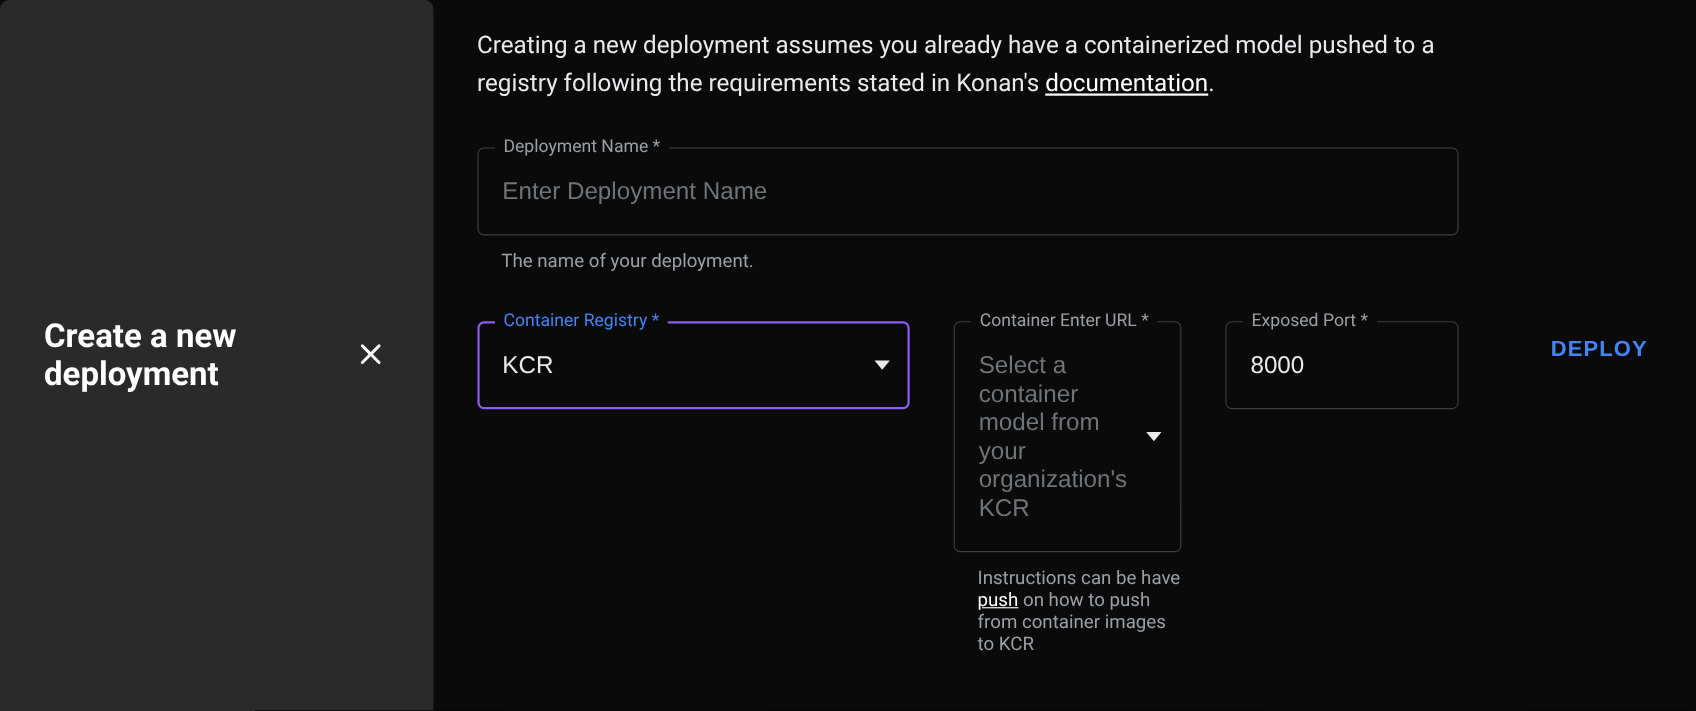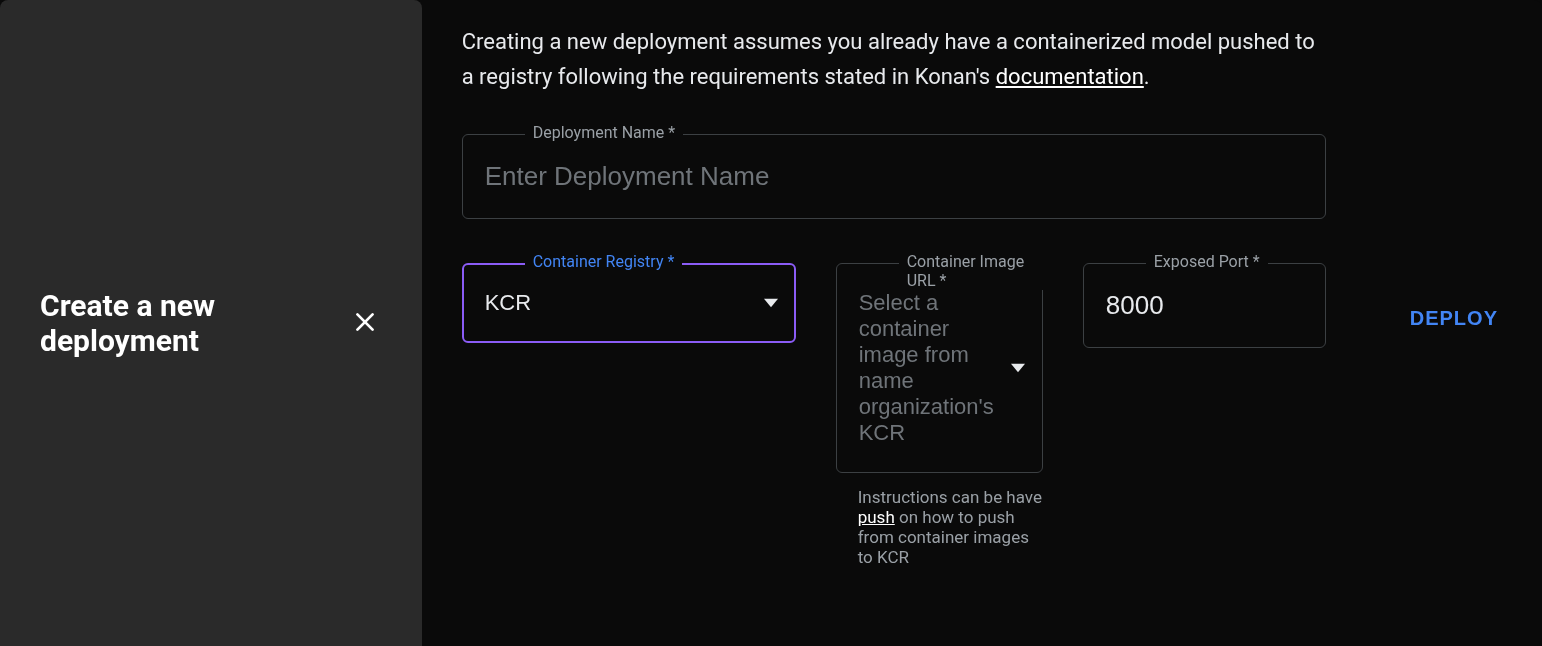--- a/index.html
+++ b/index.html
@@ -70,32 +70,31 @@
   }
   .field-label {
     position: absolute;
     top: -11px;
     left: 16px;
     background: #0a0a0a;
     padding: 0 8px;
     font-size: 16px;
     color: #9aa0a6;
     z-index: 1;
-    margin-left: 47px;
   }
   .field-label.active {
     color: #4285f4;
   }
   .text-input {
     width: 100%;
     background: transparent;
     border: 1px solid #3c4043;
     border-radius: 6px;
     padding: 26px 22px;
-    font-size: 26px;
+    font-size: 22px;
     color: #e8eaed;
     outline: none;
   }
   .text-input::placeholder {
     color: #6f7479;
   }
   .helper-text {
     font-size: 17px;
     color: #9aa0a6;
     margin-top: 14px;
@@ -106,27 +105,27 @@
     text-decoration: underline;
     cursor: pointer;
   }
   .row {
     display: flex;
     gap: 40px;
     margin-top: 44px;
     align-items: flex-start;
   }
   .col-registry {
-    width: 334px;
+    width: 393px;
   }
   .col-image {
     flex: 1;
   }
   .col-port {
-    width: 243px;
+    width: 212px;
   }
   .select-wrap {
     position: relative;
   }
   .select-input {
     width: 100%;
     background: transparent;
     border: 1px solid #3c4043;
     border-radius: 6px;
     padding: 26px 48px 26px 22px;
@@ -194,42 +193,43 @@
   <div class="content">
 
     <p class="description">
       <span>Creating a new deployment assumes you already have a containerized model pushed to a registry following the requirements stated in Konan's </span><a class="link">documentation</a><span>.</span>
     </p>
 
     <div class="form-group">
       <label class="field-label">Deployment Name *</label>
       <input type="text" class="text-input" placeholder="Enter Deployment Name" style="">
     </div>
+    <div class="helper-text">The name of your deployment.</div>
 
     <div class="row">
 
       <div class="col-registry">
         <div class="form-group">
           <label class="field-label active">Container Registry *</label>
           <div class="select-wrap">
             <button type="button" class="select-input focused">KCR</button>
             <span class="select-caret">
               <svg viewBox="0 0 10 6">
                   <path d="M0 0 L5 6 L10 0 Z"></path>
                 </svg>
             </span>
           </div>
         </div>
       </div>
 
       <div class="col-image">
         <div class="form-group">
-          <label class="field-label">Container Image URL *</label>
+          <label class="field-label">Container Enter URL *</label>
           <div class="select-wrap">
-            <button type="button" class="select-input placeholder">Select a container image from name organization's KCR</button>
+            <button type="button" class="select-input placeholder">Select a container model from your organization's KCR</button>
             <span class="select-caret">
               <svg viewBox="0 0 10 6">
                   <path d="M0 0 L5 6 L10 0 Z"></path>
                 </svg>
             </span>
           </div>
         </div>
         <div class="helper-text">
           <span>Instructions can be have </span><a class="link2">push</a><span> on how to push from container images to KCR</span>
         </div>

